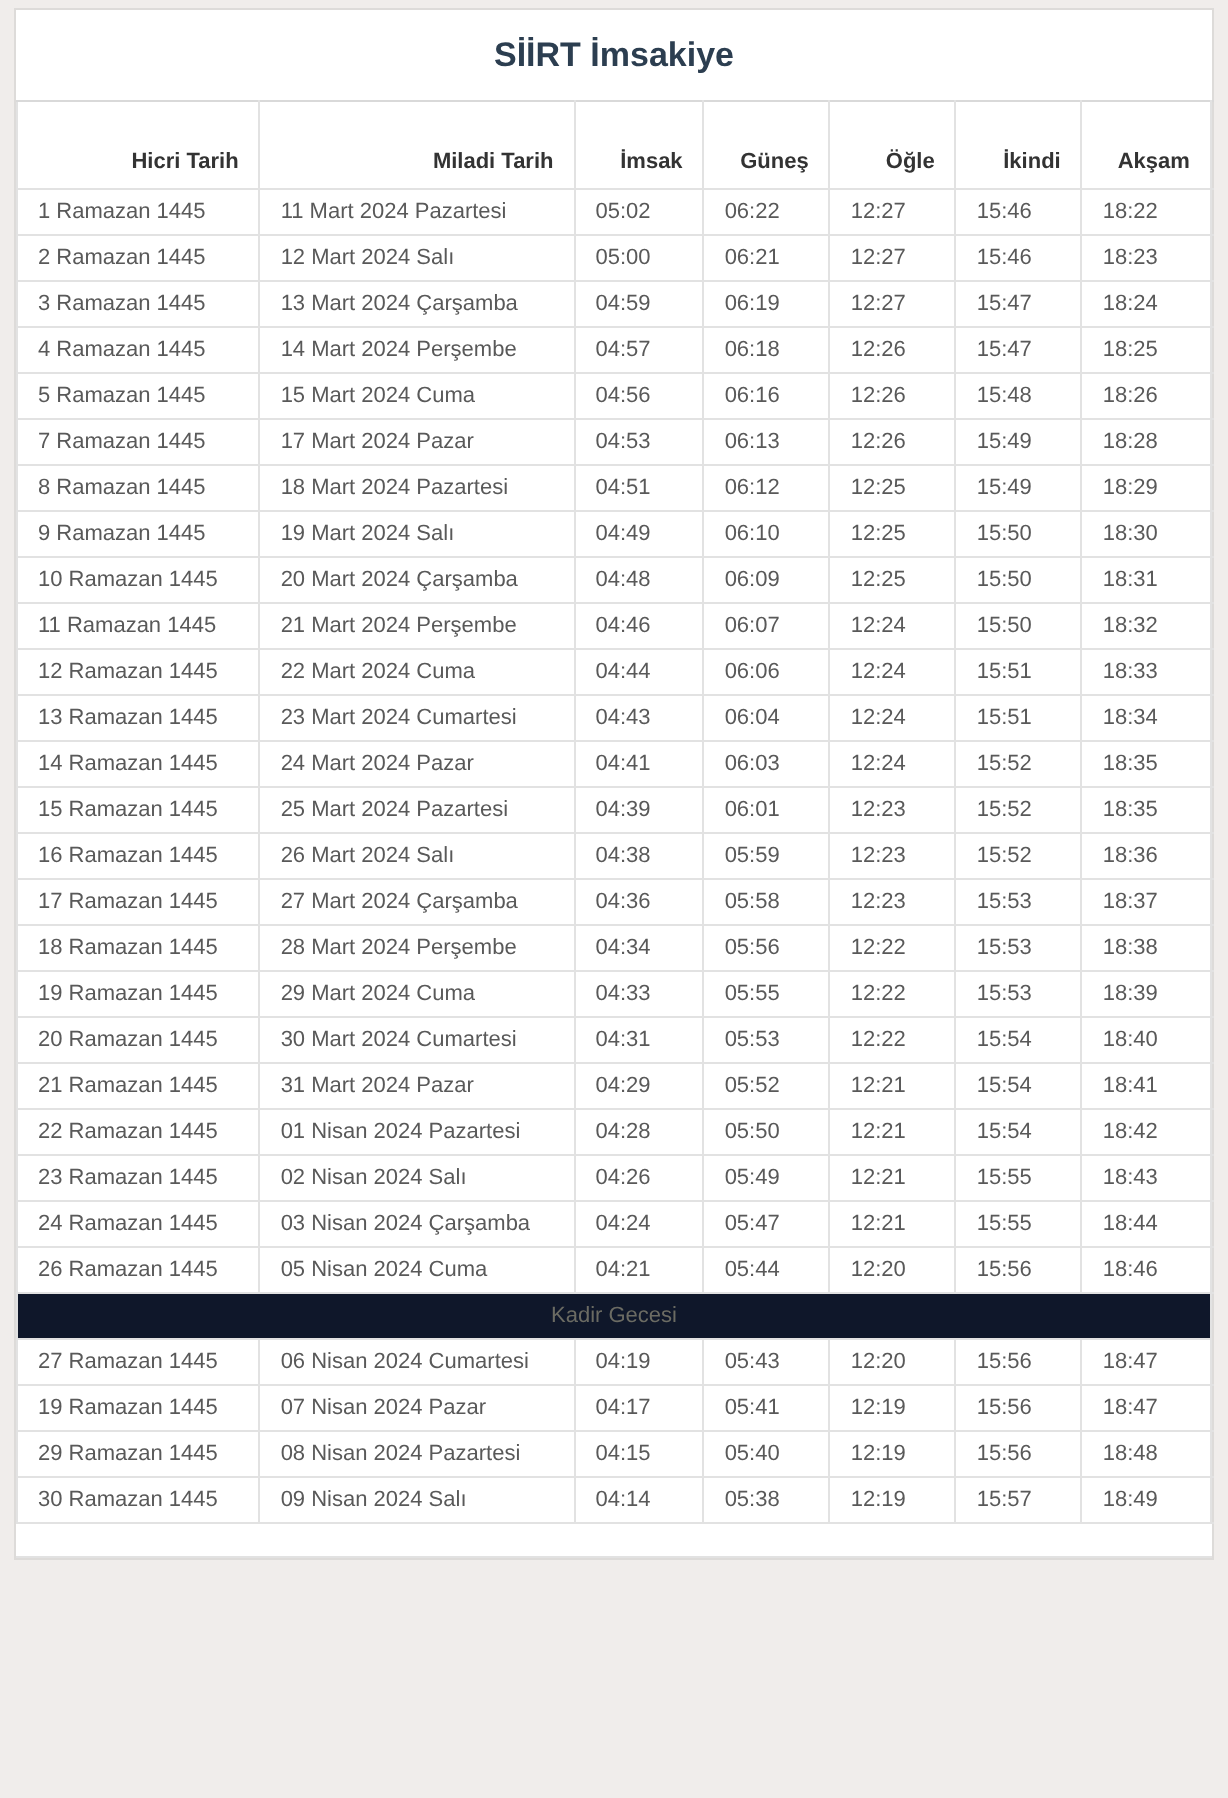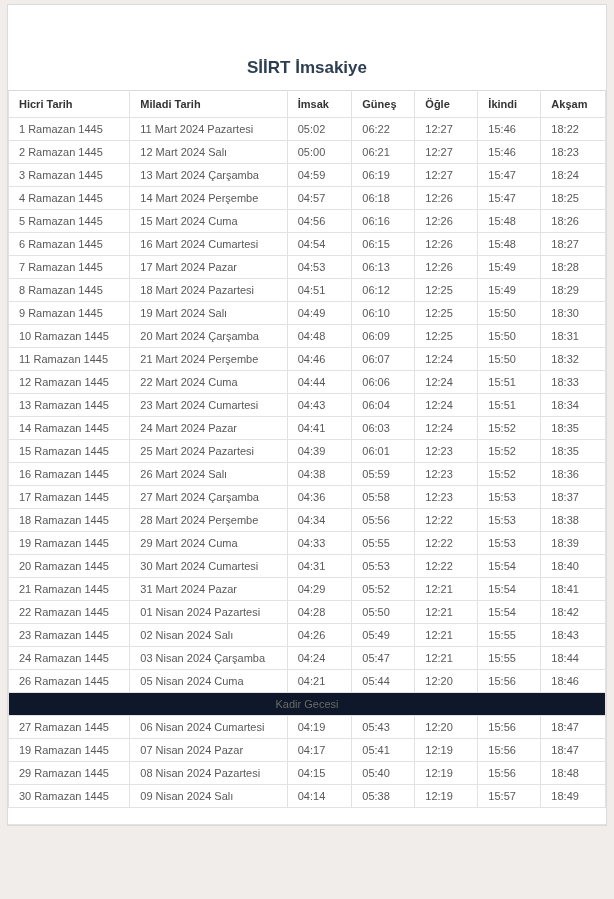--- a/index.html
+++ b/index.html
@@ -20,43 +20,43 @@
     background: #ffffff;
     border: 1px solid #dddbd9;
     box-sizing: border-box;
   }
   .title {
     text-align: center;
     font-size: 17px;
     font-weight: bold;
     color: #2c3e50;
     padding: 13px 0 12px 0;
-    margin-top: 40px;
   }
   table.imsakiye {
     width: 100%;
     border-collapse: collapse;
     table-layout: fixed;
   }
   table.imsakiye th,
   table.imsakiye td {
     border: 1px solid #e2e2e2;
     padding: 5px 10px;
     font-size: 11px;
     line-height: 12px;
     text-align: left;
     overflow: hidden;
     white-space: nowrap;
   }
   table.imsakiye th {
     color: #333333;
     font-weight: bold;
     border-top: 1px solid #d9d9d9;
-    padding-top: 7px;
+    padding-top: 24px;
     padding-bottom: 7px;
+    text-align: right;
   }
   table.imsakiye td { color: #595959; }
   table.imsakiye th:nth-child(1) { width: 20%; }
   table.imsakiye th:nth-child(2) { width: 27%; }
   table.imsakiye th:nth-child(3) { width: 9%; margin-top: 45px; }
   table.imsakiye th:nth-child(4) { width: 8.7%; }
   table.imsakiye th:nth-child(5) { width: 8.7%; }
   table.imsakiye th:nth-child(6) { width: 8.7%; }
   table.imsakiye th:nth-child(7) { width: 9%; margin-top: 40px; }
   table.imsakiye td.kadir {
@@ -148,30 +148,20 @@
             <td>5 Ramazan 1445</td>
             <td>15 Mart 2024 Cuma</td>
             <td>04:56</td>
             <td>06:16</td>
             <td>12:26</td>
             <td>15:48</td>
             <td>18:26</td>
             <td>19:42</td>
           </tr>
           <tr>
-            <td>6 Ramazan 1445</td>
-            <td>16 Mart 2024 Cumartesi</td>
-            <td>04:54</td>
-            <td>06:15</td>
-            <td>12:26</td>
-            <td>15:48</td>
-            <td>18:27</td>
-            <td>19:43</td>
-          </tr>
-          <tr>
             <td>7 Ramazan 1445</td>
             <td>17 Mart 2024 Pazar</td>
             <td>04:53</td>
             <td>06:13</td>
             <td>12:26</td>
             <td>15:49</td>
             <td>18:28</td>
             <td>19:44</td>
           </tr>
           <tr>

